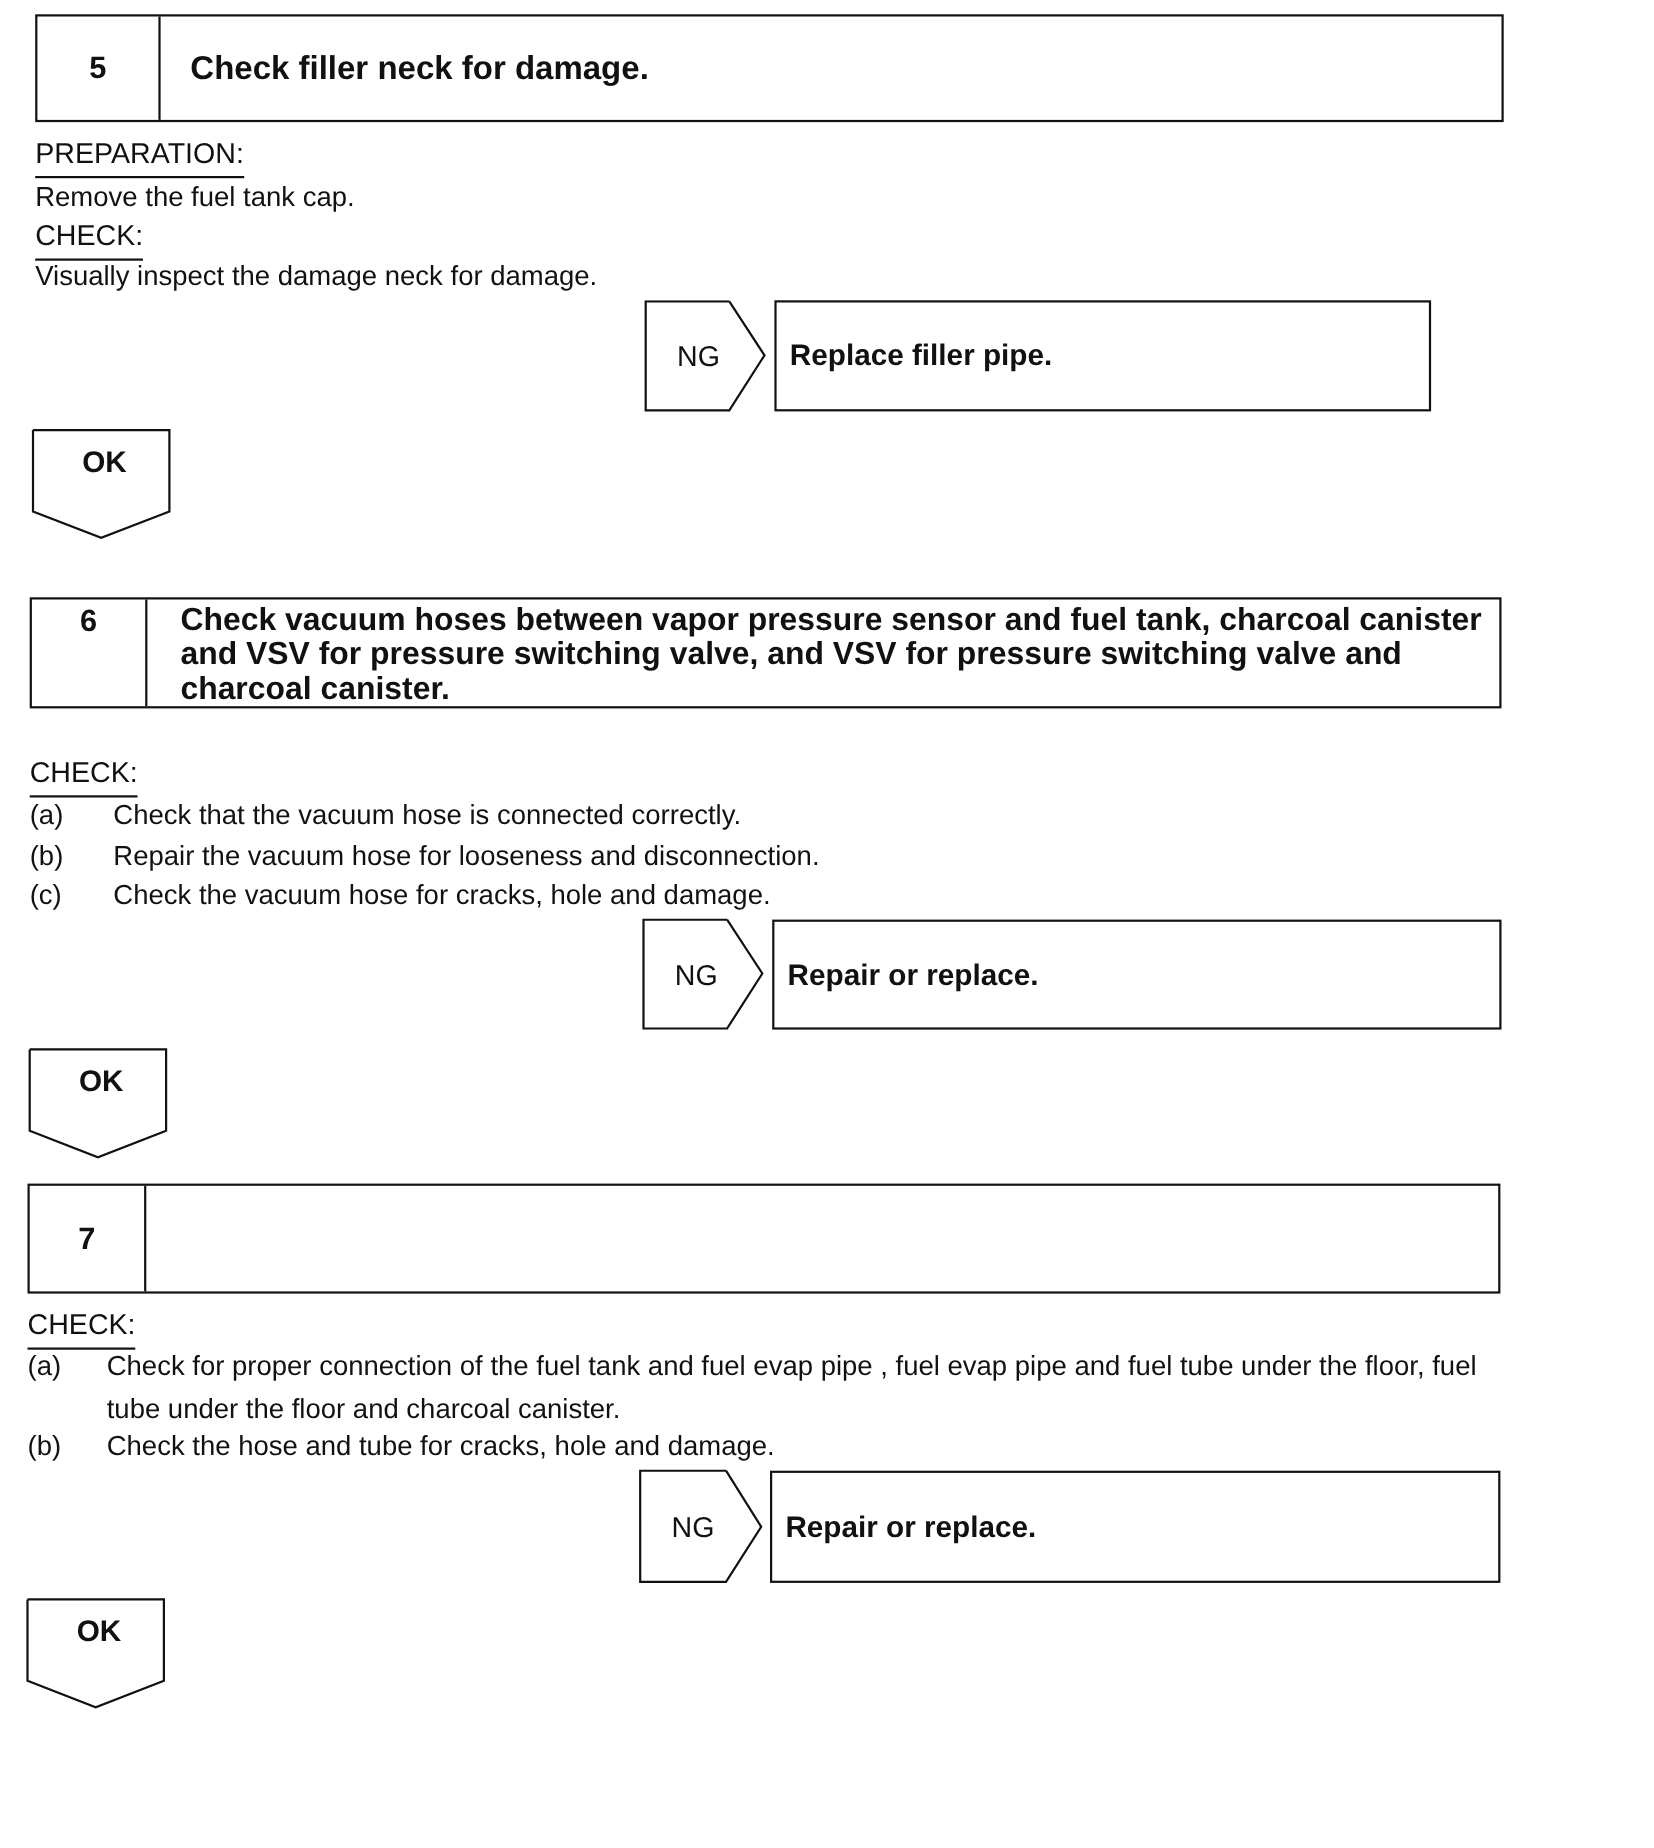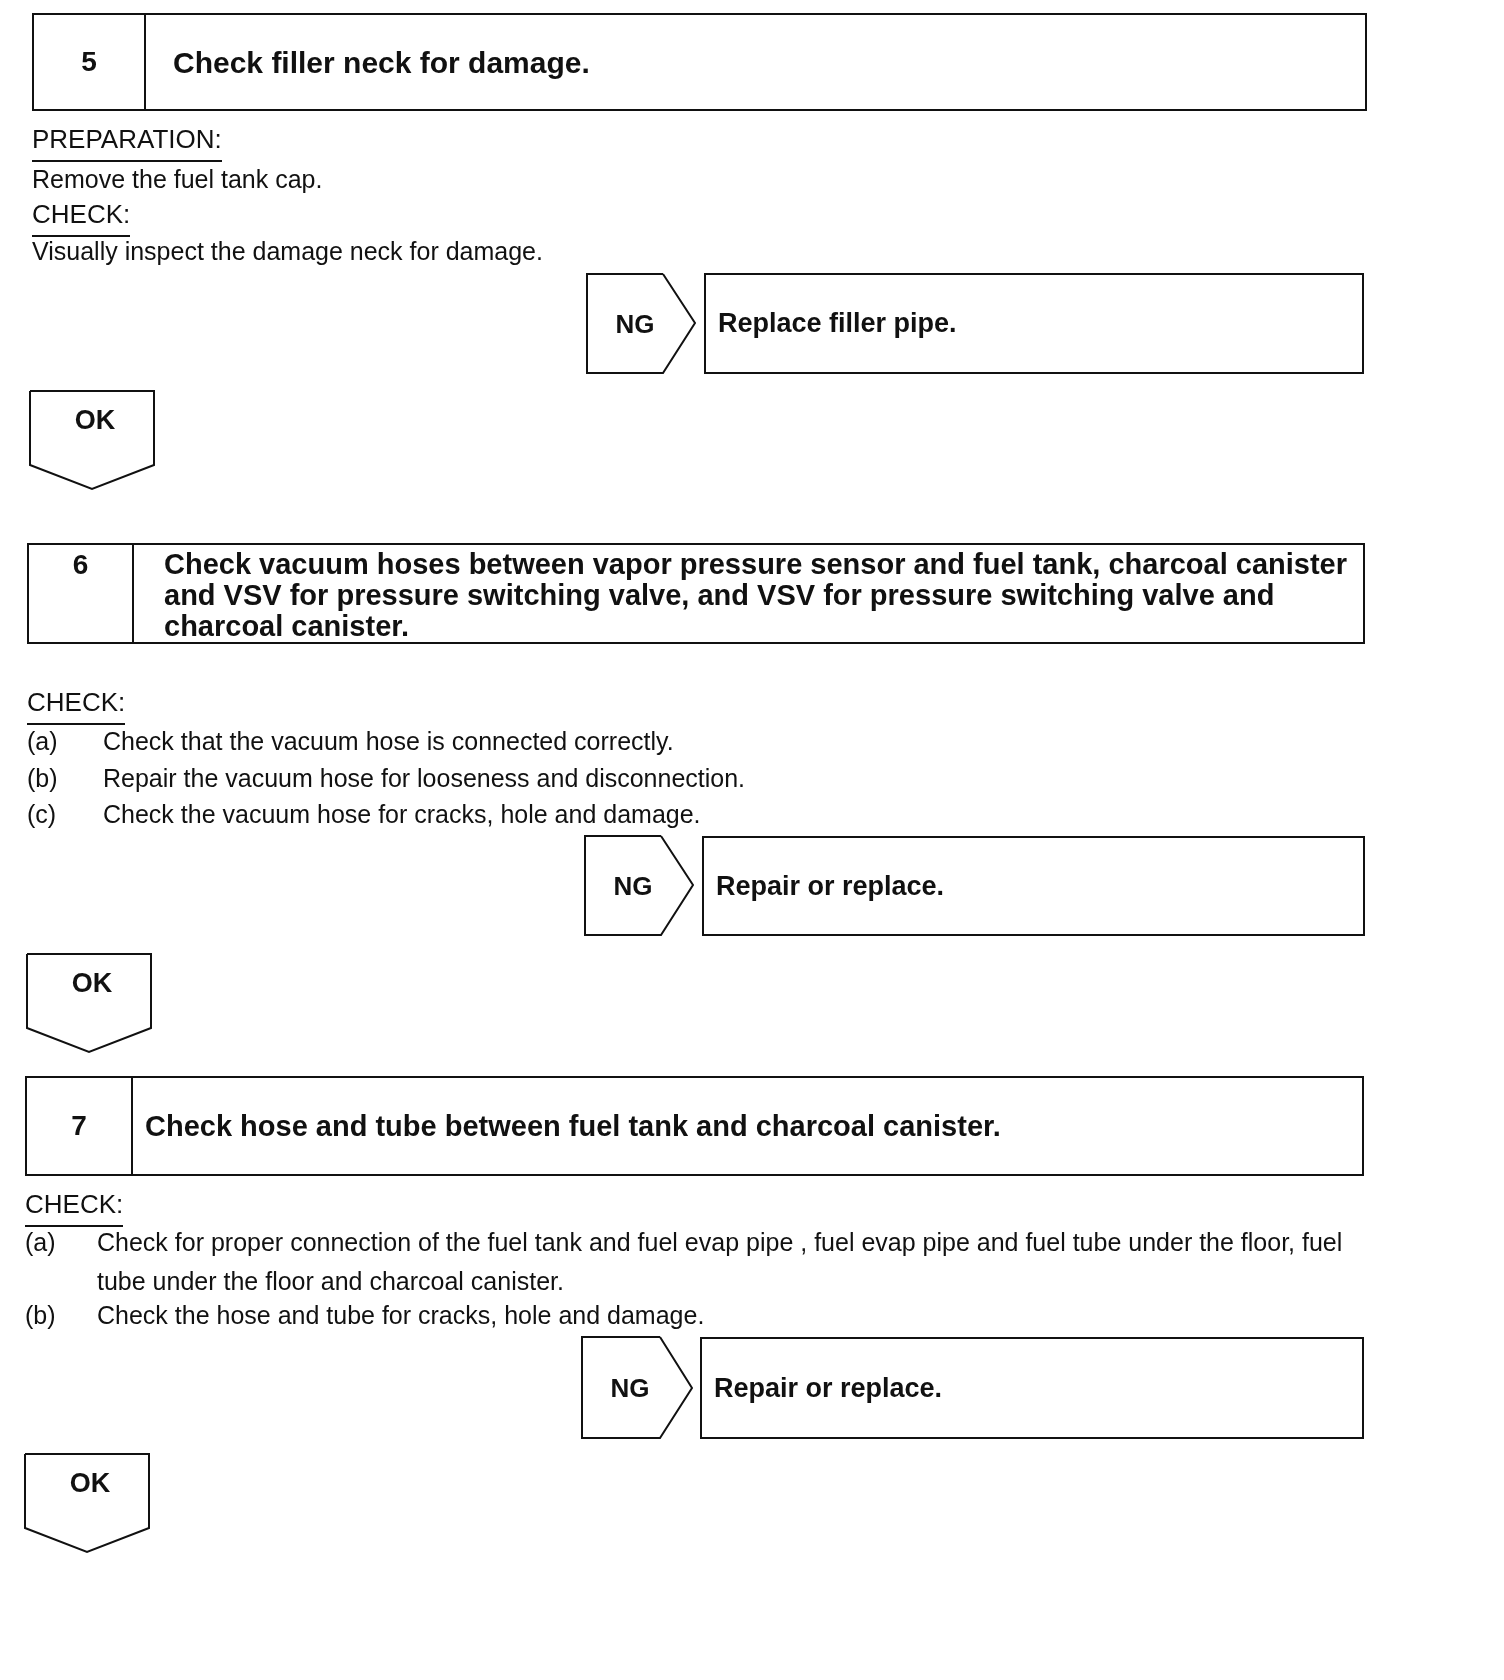--- a/index.html
+++ b/index.html
@@ -26,21 +26,21 @@
   }
   .para { position: absolute; font-size: 25px; line-height: 30px; }
   .item { position: absolute; font-size: 25px; line-height: 39px; display: flex; }
   .item .lbl { width: 76px; flex: none; }
   .item .txt { flex: 1; }
   .ng { position: absolute; width: 118px; height: 108px; }
   .ng svg { position: absolute; left: 0; top: 0; }
   .ng .ngtxt {
     position: absolute; left: 0; width: 100px; top: 0; height: 100%;
     display: flex; align-items: center; justify-content: center;
-    font-weight: bold; font-size: 26px;
+    font-weight: normal; font-size: 26px;
   }
   .result {
     position: absolute; border: 2px solid #111; box-sizing: border-box;
     display: flex; align-items: center; padding-left: 12px;
     font-weight: bold; font-size: 27px;
   }
   .ok { position: absolute; width: 134px; height: 112px; }
   .ok svg { position: absolute; left: 0; top: 0; }
   .ok .oktxt {
     position: absolute; left: 0; width: 100%; top: 16px;
@@ -58,21 +58,21 @@
 <div class="para" style="left:32px; top:164px;">Remove the fuel tank cap.</div>
 <div class="heading" style="left:32px; top:199px;">CHECK:</div>
 <div class="para" style="left:32px; top:236px;">Visually inspect the damage neck for damage.</div>
 
 <div class="ng" style="left:585px; top:273px;">
   <svg width="118" height="102">
     <polyline points="78,1 2,1 2,100 78,100 110,50 78,1" fill="#fff" stroke="#111" stroke-width="2"></polyline>
   </svg>
   <div class="ngtxt" style="height:102px;">NG</div>
 </div>
-<div class="result" style="left:704px; top:273px; width:660px; height:101px;text-align:center;">Replace filler pipe.</div>
+<div class="result" style="left:704px; top:273px; width:597px; height:101px;text-align:center;">Replace filler pipe.</div>
 
 <div class="ok" style="left:28px; top:389px;">
   <svg width="134" height="112">
     <polyline points="2,2 126,2 126,76 64,100 2,76 2,2" fill="#fff" stroke="#111" stroke-width="2"></polyline>
   </svg>
   <div class="oktxt">OK</div>
 </div>
 
 <div class="stepbox" style="left:27px; top:543px; width:1338px; height:101px;">
   <div class="stepnum" style="width:105px; align-items:flex-start; padding-top:4px;">6</div>
@@ -103,21 +103,20 @@
 
 <div class="ok" style="left:25px; top:952px;">
   <svg width="134" height="112">
     <polyline points="2,2 126,2 126,76 64,100 2,76 2,2" fill="#fff" stroke="#111" stroke-width="2"></polyline>
   </svg>
   <div class="oktxt">OK</div>
 </div>
 
 <div class="stepbox" style="left:25px; top:1076px; width:1339px; height:100px;">
   <div class="stepnum" style="width:106px;">7</div>
-  <div class="steptitle" style="padding-left:12px; font-size:29px;">Check hose and tube between fuel tank and charcoal canister.</div>
 </div>
 
 <div class="heading" style="left:25px; top:1189px;">CHECK:</div>
 <div class="item" style="left:25px; top:1223px; width:1360px;">
   <span class="lbl" style="width:72px;">(a)</span>
   <span class="txt">Check for proper connection of the fuel tank and fuel evap pipe , fuel evap pipe and fuel tube under the floor, fuel tube under the floor and charcoal canister.</span>
 </div>
 <div class="item" style="left:25px; top:1296px; width:1360px;">
   <span class="lbl" style="width:72px;">(b)</span>
   <span class="txt">Check the hose and tube for cracks, hole and damage.</span>

